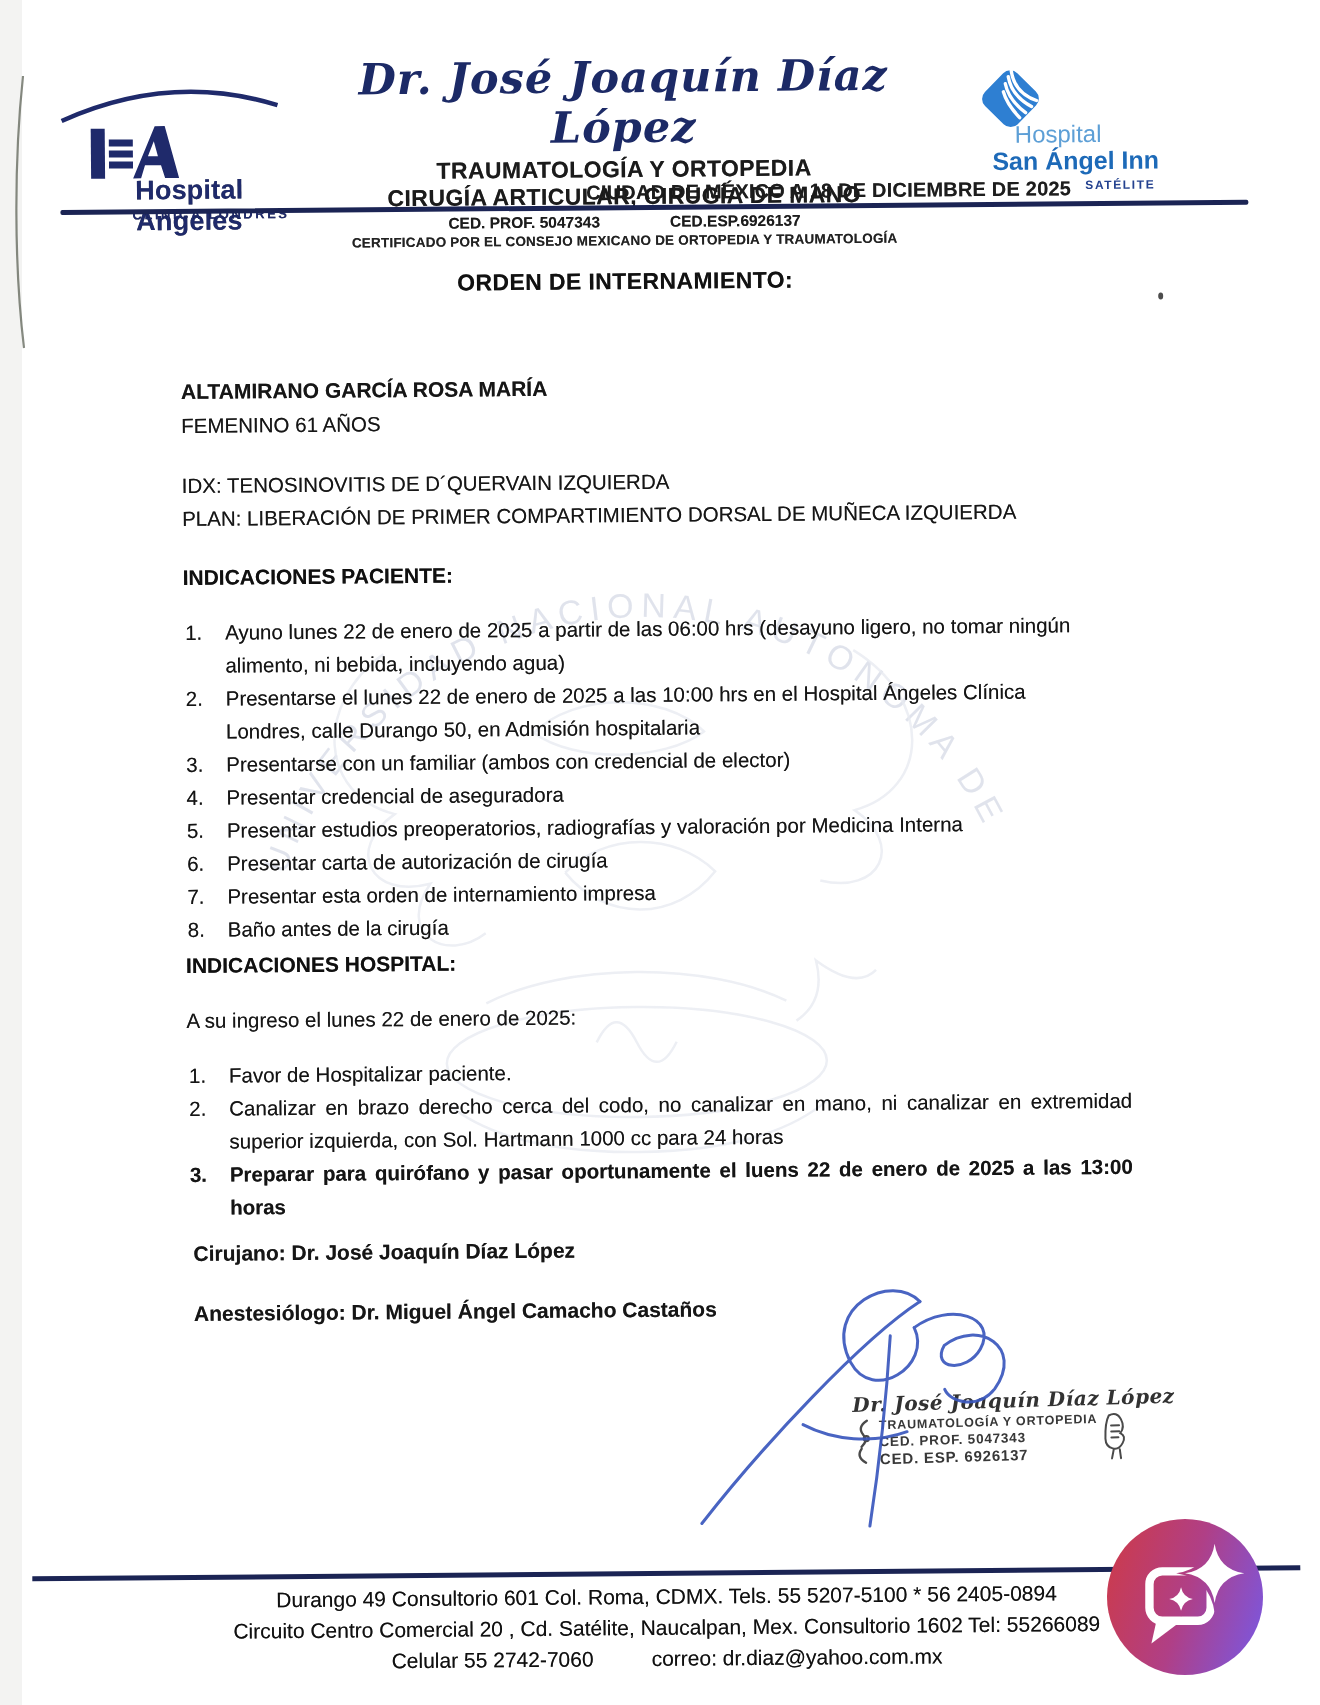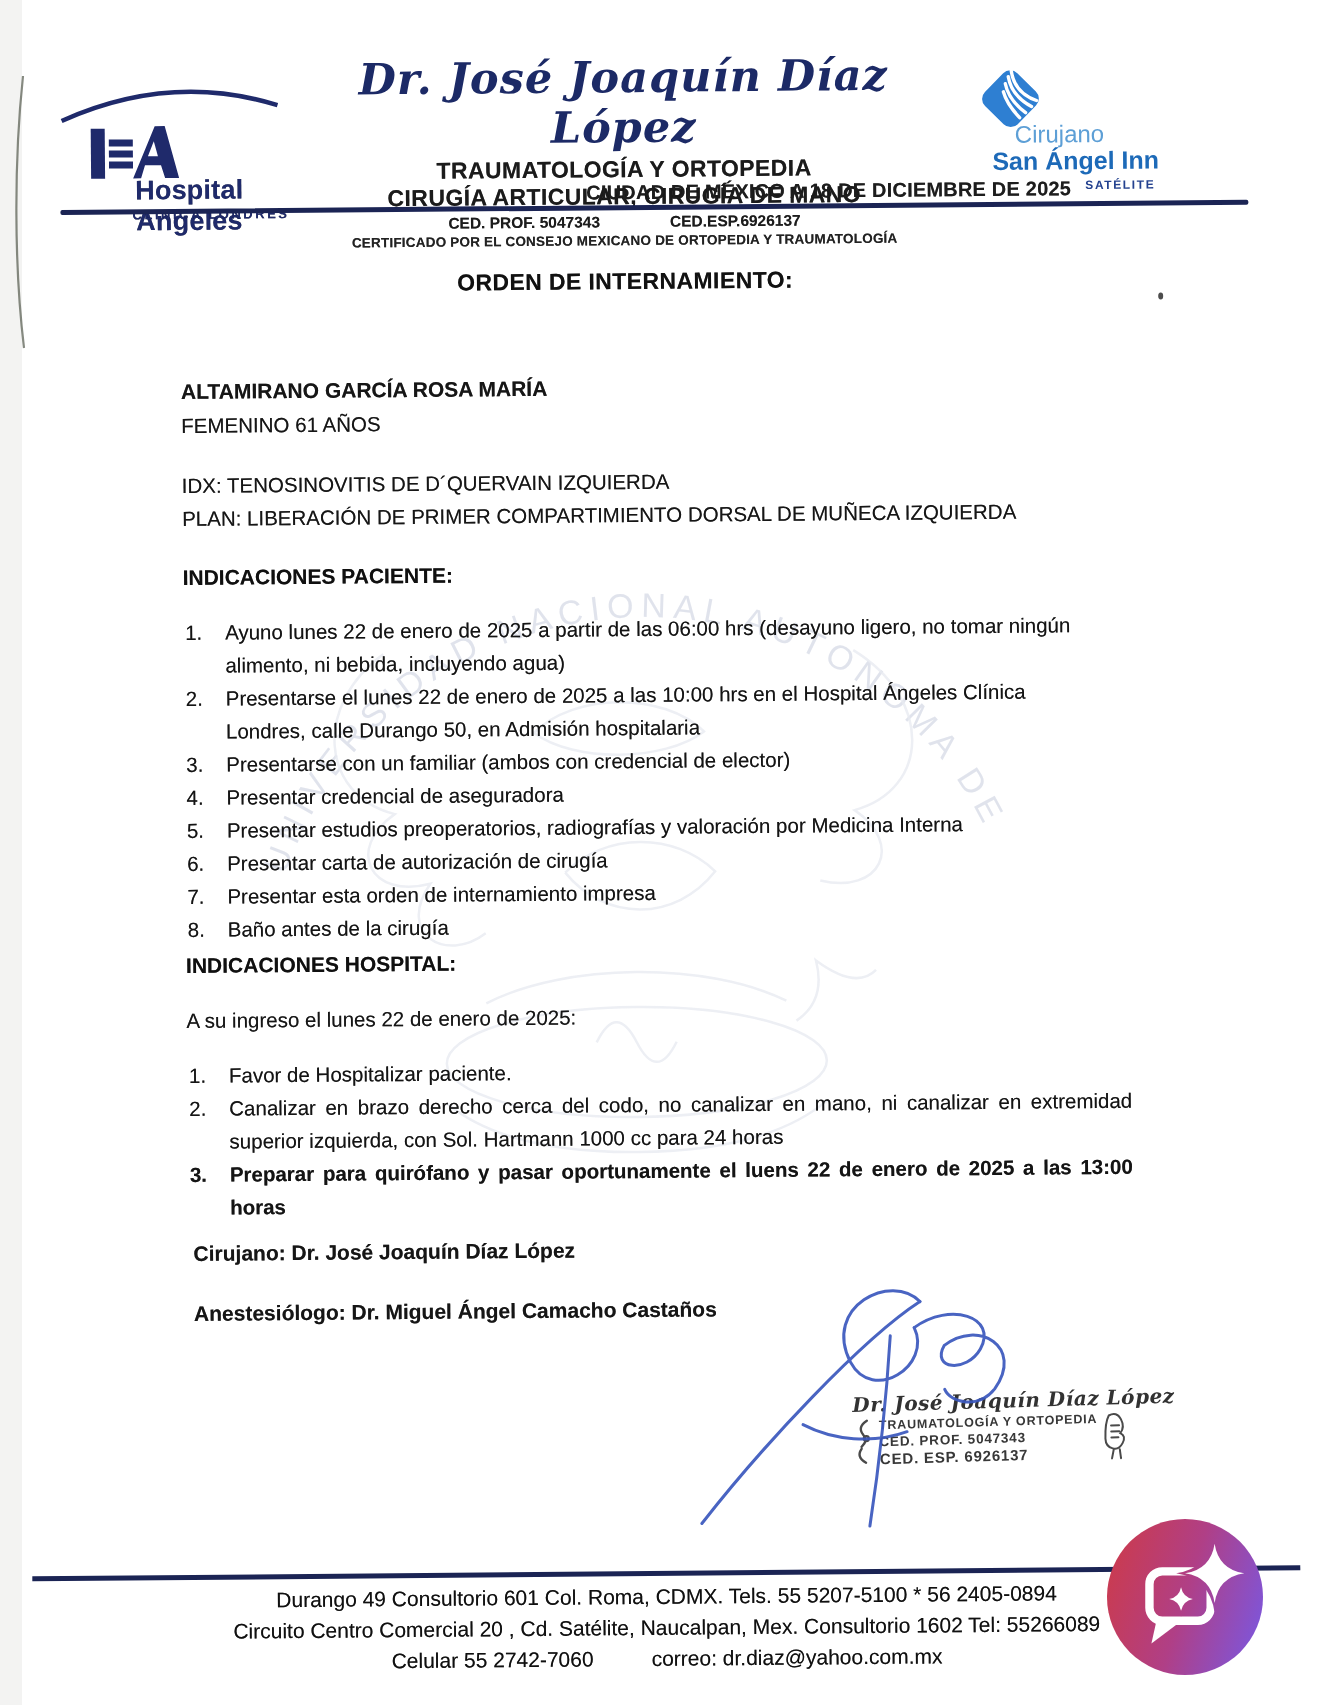--- a/index.html
+++ b/index.html
@@ -163,21 +163,21 @@
       <div class="abs logo-right">
         <svg class="diamond" width="72" height="72" viewBox="0 0 72 72">
           <rect x="13" y="13" width="46" height="46" rx="10" transform="rotate(45 36 36)" fill="#2e7fd2"></rect>
           <g stroke="#ffffff" stroke-width="3.4" fill="none" stroke-linecap="round">
             <path d="M37,8 Q40,30 62,38"></path>
             <path d="M34,14 Q37,33 57,44"></path>
             <path d="M31,21 Q34,37 51,50"></path>
             <path d="M29,29 Q32,41 45,55"></path>
           </g>
         </svg>
-        <div class="sa-hospital">Cirujano</div>
+        <div class="sa-hospital">Hospital</div>
         <div class="sa-name">San Ángel Inn</div>
         <div class="sa-sub">SATÉLITE</div>
       </div>
 
       <div class="abs header-rule"></div>
 
       <div class="abs title txt">ORDEN DE INTERNAMIENTO:</div>
       <div class="abs dot"></div>
 
       <div class="abs pt-name txt">ALTAMIRANO GARCÍA ROSA MARÍA</div>

